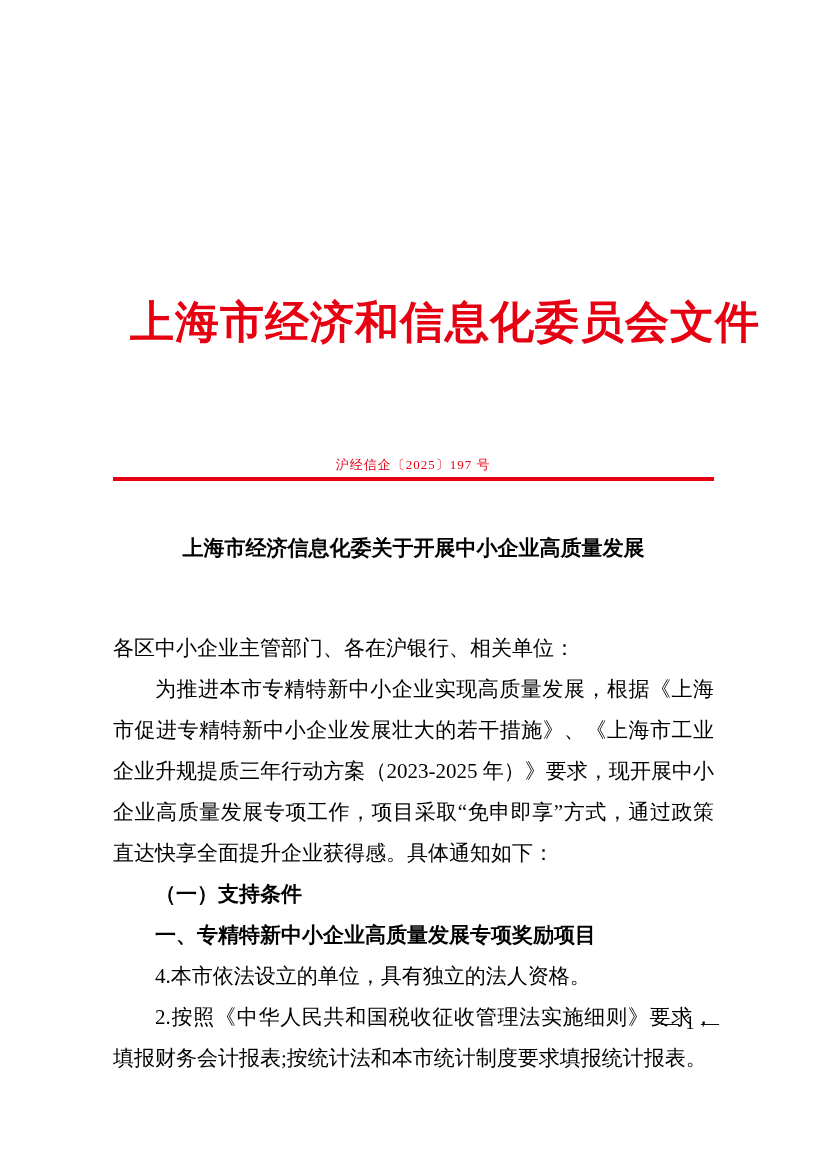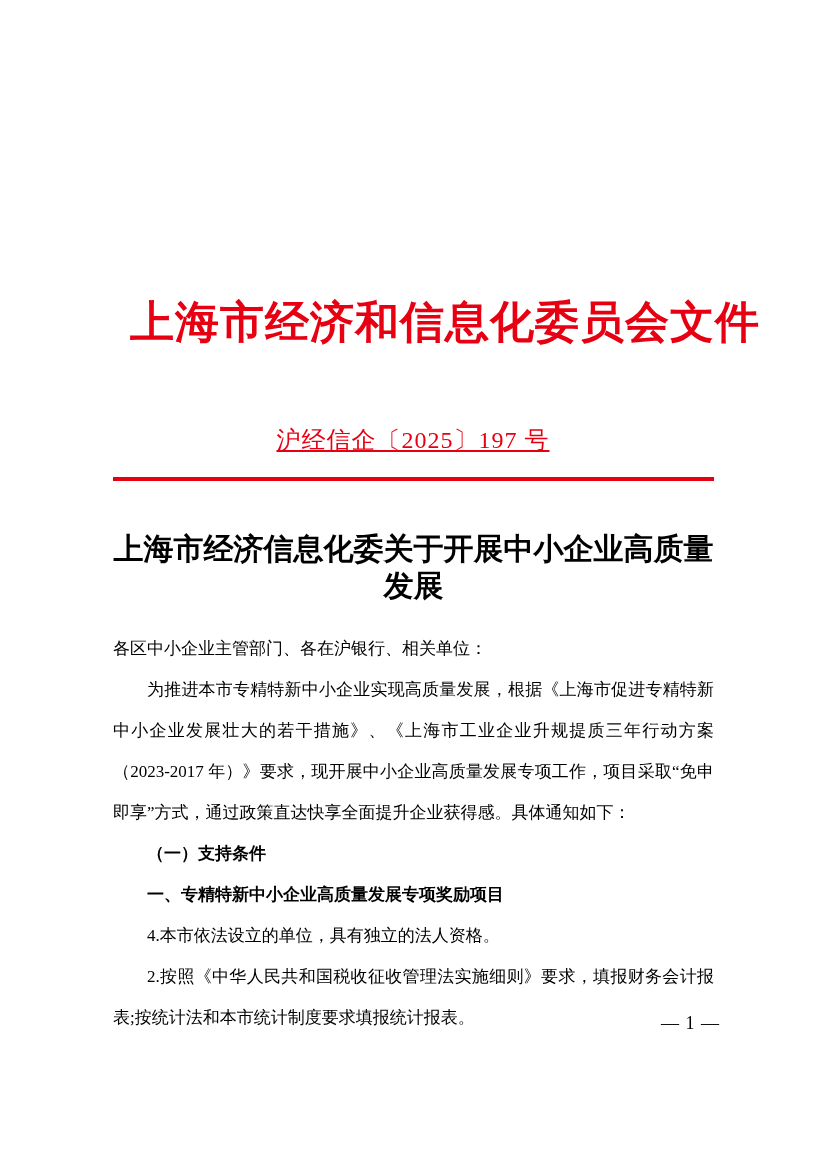--- a/index.html
+++ b/index.html
@@ -33,54 +33,53 @@
     text-align:center;
     color:var(--accent-red);
     font-size:44px;
     font-weight:bold;
     letter-spacing:1px;
     white-space:nowrap;
     padding-left:32px;
   }
   .doc-number{
     position:absolute;
-    top:424px;
+    top:456px;
     left:0;
     width:100%;
     text-align:center;
     color:var(--accent-red);
-    font-size:24px;
+    font-size:13px;
     letter-spacing:1px;
-    text-decoration:underline;
   }
   .red-line{
     position:absolute;
     top:477px;
     left:113px;
     width:601px;
     height:4px;
     background:var(--accent-red);
   }
   .doc-title{
     position:absolute;
     top:530px;
     left:113px;
     width:601px;
     text-align:center;
     font-weight:bold;
-    font-size:30px;
+    font-size:21px;
     line-height:37px;
     color:var(--ink);
   }
   .body-text{
     position:absolute;
     top:628px;
     left:113px;
     width:601px;
-    font-size:17px;
+    font-size:21px;
     line-height:41px;
     text-align:justify;
     color:var(--ink);
   }
   .para{
     margin:0;
     text-indent:2em;
   }
   .salutation{
     text-indent:0;
@@ -107,21 +106,21 @@
   <div class="doc-number">沪经信企〔2025〕197 号</div>
 
   <div class="red-line"></div>
 
   <div class="doc-title">
     <div>上海市经济信息化委关于开展中小企业高质量发展</div>
   </div>
 
   <div class="body-text">
     <p class="para salutation">各区中小企业主管部门、各在沪银行、相关单位：</p>
-    <p class="para">为推进本市专精特新中小企业实现高质量发展，根据《上海市促进专精特新中小企业发展壮大的若干措施》、《上海市工业企业升规提质三年行动方案（2023-2017 年）》要求，现开展中小企业高质量发展专项工作，项目采取“免申即享”方式，通过政策直达快享全面提升企业获得感。具体通知如下：</p>
+    <p class="para">为推进本市专精特新中小企业实现高质量发展，根据《上海市促进专精特新中小企业发展壮大的若干措施》、《上海市工业企业升规提质三年行动方案（2023-2025 年）》要求，现开展中小企业高质量发展专项工作，项目采取“免申即享”方式，通过政策直达快享全面提升企业获得感。具体通知如下：</p>
     <p class="para heading">（一）支持条件</p>
     <p class="para heading">一、专精特新中小企业高质量发展专项奖励项目</p>
     <p class="para">4.本市依法设立的单位，具有独立的法人资格。</p>
     <p class="para">2.按照《中华人民共和国税收征收管理法实施细则》要求，填报财务会计报表;按统计法和本市统计制度要求填报统计报表。</p>
   </div>
 
   <div class="page-number">— 1 —</div>
 
 </div>
 

